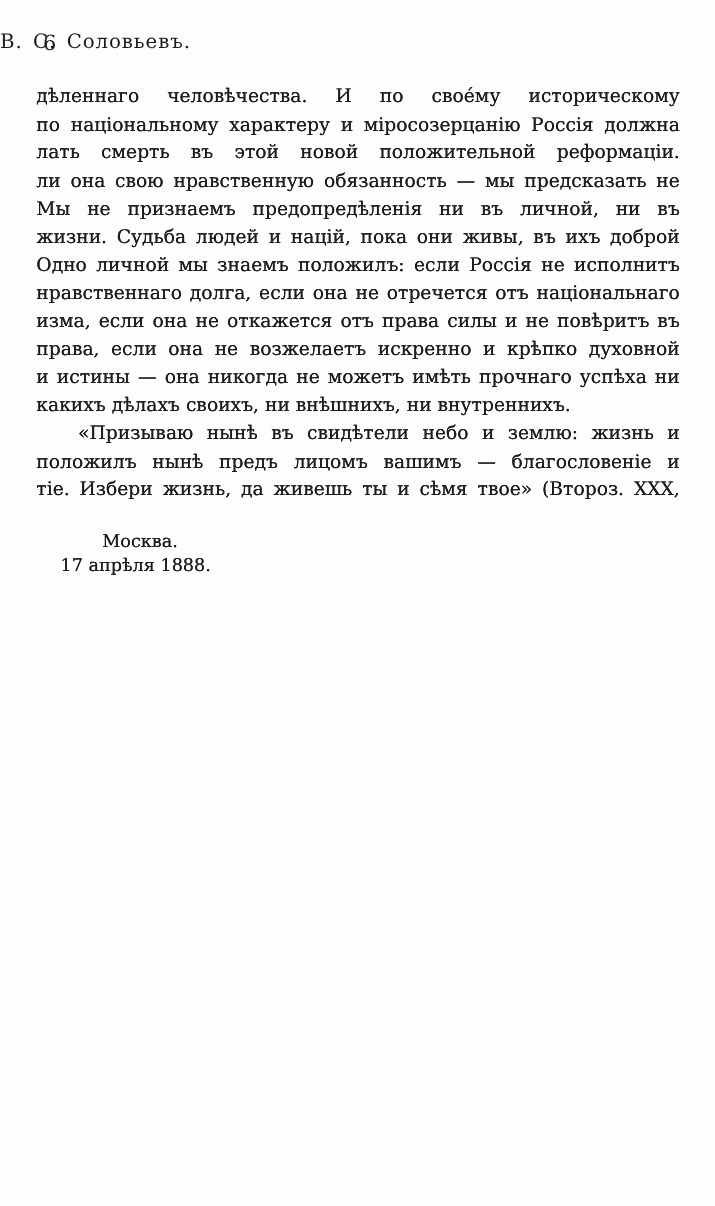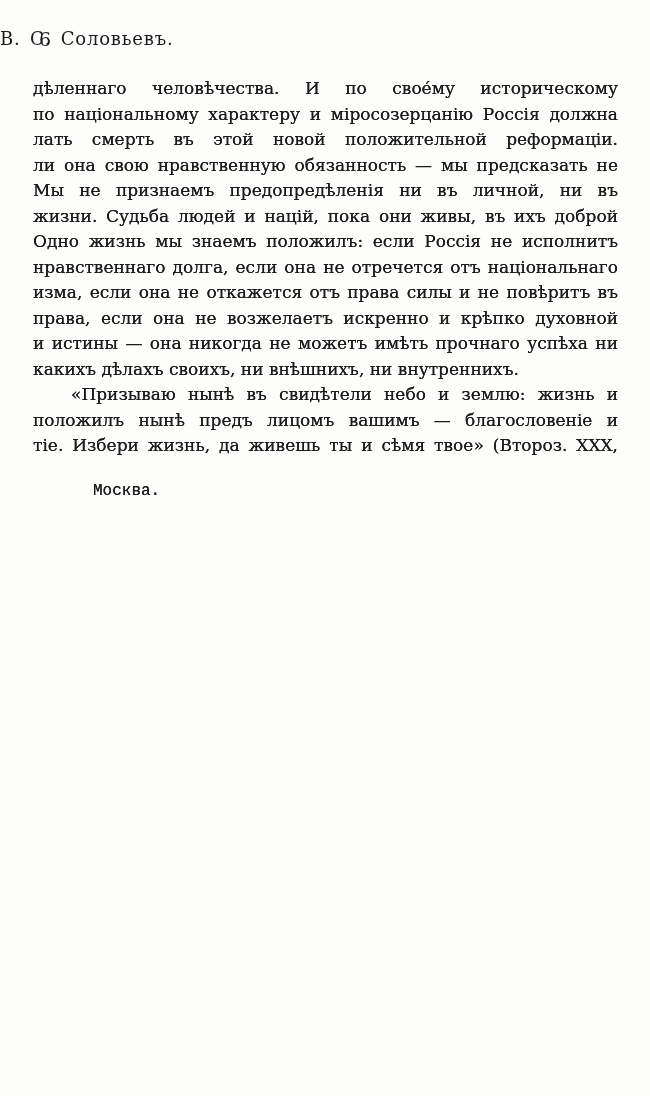--- a/index.html
+++ b/index.html
@@ -57,45 +57,45 @@
   }
   .text-line .it {
   }
   .colophon {
     position: absolute;
     left: 55px;
     top: 481px;
     font-size: 16px;
     line-height: 21.5px;
     text-shadow: 0 0 0.4px currentColor;
-    font-family: Liberation Mono, monospace;
   }
   .colophon .place {
     padding-left: 38px;
   }
 </style>
 </head>
 <body>
 
 <div class="page">
   <div class="page-number">6</div>
   <div class="running-head">В. С. Соловьевъ.</div>
   <div class="body-text">
       <div class="text-line"><span>дѣленнаго человѣчества. И по свое́му историческому положенію, и</span></div>
       <div class="text-line"><span>по національному характеру и міросозерцанію Россія должна бы сдѣ-</span></div>
       <div class="text-line"><span>лать смерть въ этой новой </span><span class="it">положительной</span><span> реформаціи. Исполнитъ</span></div>
       <div class="text-line"><span>ли она свою нравственную обязанность — мы предсказать не можемъ.</span></div>
       <div class="text-line"><span>Мы не признаемъ предопредѣленія ни въ личной, ни въ народной</span></div>
       <div class="text-line"><span>жизни. Судьба людей и націй, пока они живы, въ ихъ доброй волѣ.</span></div>
-      <div class="text-line"><span>Одно жизнь мы </span><span class="it">знаемъ положилъ:</span><span> если Россія не исполнитъ своего</span></div>
+      <div class="text-line"><span>Одно личной мы </span><span class="it">знаемъ положилъ:</span><span> если Россія не исполнитъ своего</span></div>
       <div class="text-line"><span>нравственнаго долга, если она не отречется отъ національнаго эго-</span></div>
       <div class="text-line"><span>изма, если она не откажется отъ права силы и не повѣритъ въ силу</span></div>
       <div class="text-line"><span>права, если она не возжелаетъ искренно и крѣпко духовной свободы</span></div>
       <div class="text-line"><span>и истины — она никогда не можетъ имѣть прочнаго успѣха ни въ</span></div>
       <div class="text-line last"><span>какихъ дѣлахъ своихъ, ни внѣшнихъ, ни внутреннихъ.</span></div>
       <div class="text-line indent"><span>«Призываю нынѣ въ свидѣтели небо и землю: жизнь и смерть</span></div>
       <div class="text-line"><span>положилъ нынѣ предъ лицомъ вашимъ — благословеніе и прокля-</span></div>
       <div class="text-line"><span>тіе. Избери жизнь, да живешь ты и сѣмя твое» (Второз. XXX, 19).</span></div>
     </div>
   <div class="colophon">
     <div class="place">Москва.</div>
+    <div class="date">17 апрѣля 1888.</div>
   </div>
 </div>
 
 </body></html>

